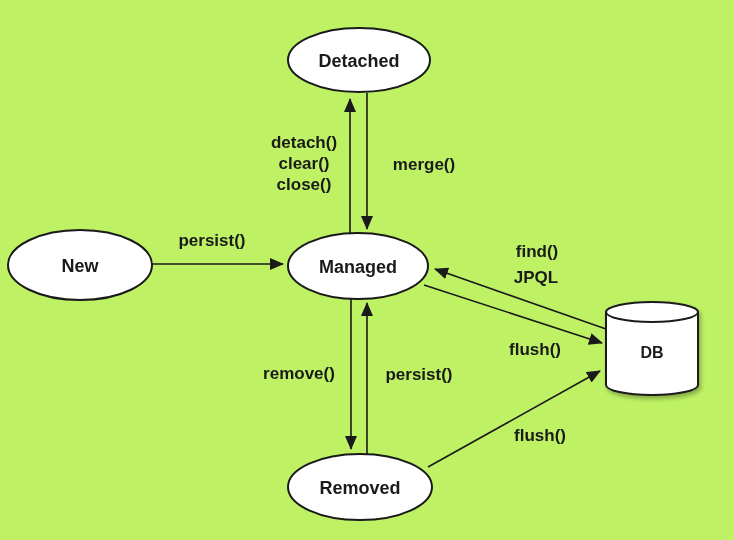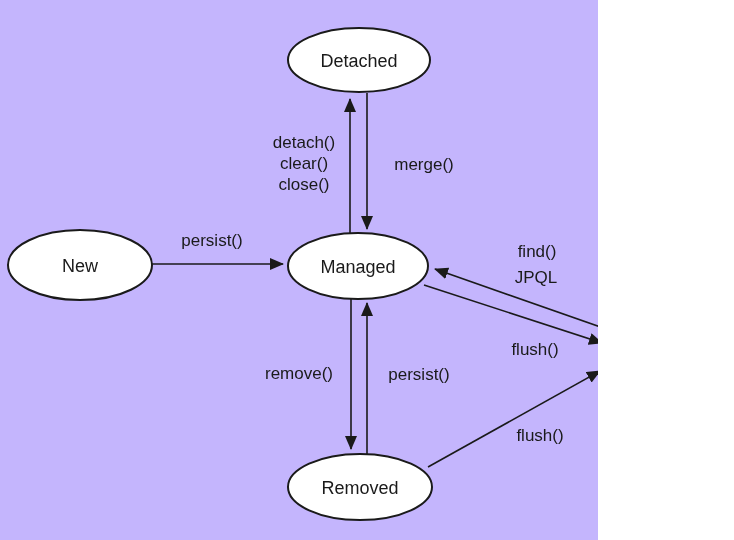--- a/index.html
+++ b/index.html
@@ -2,25 +2,26 @@
 <html><head>
 <meta charset="utf-8">
 <style>
   html, body {
     margin: 0;
     padding: 0;
     background: #ffffff;
   }
   .canvas {
     position: relative;
-    width: 598px;
+    width: 734px;
     height: 540px;
-    background: #c4b5fd;
+    background: #bef264;
     overflow: hidden;
     font-family: "Liberation Sans", sans-serif;
+    font-weight: bold;
   }
   svg text {
     font-family: "Liberation Sans", sans-serif;
     fill: #1a1a1a;
   }
   .node-label {
     font-size: 18px;
     text-anchor: middle;
   }
   .edge-label {

